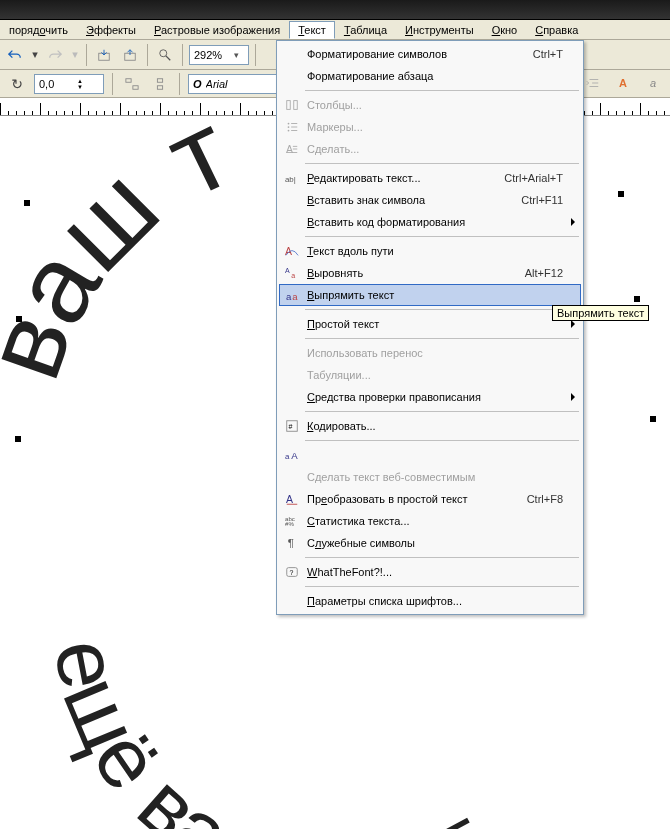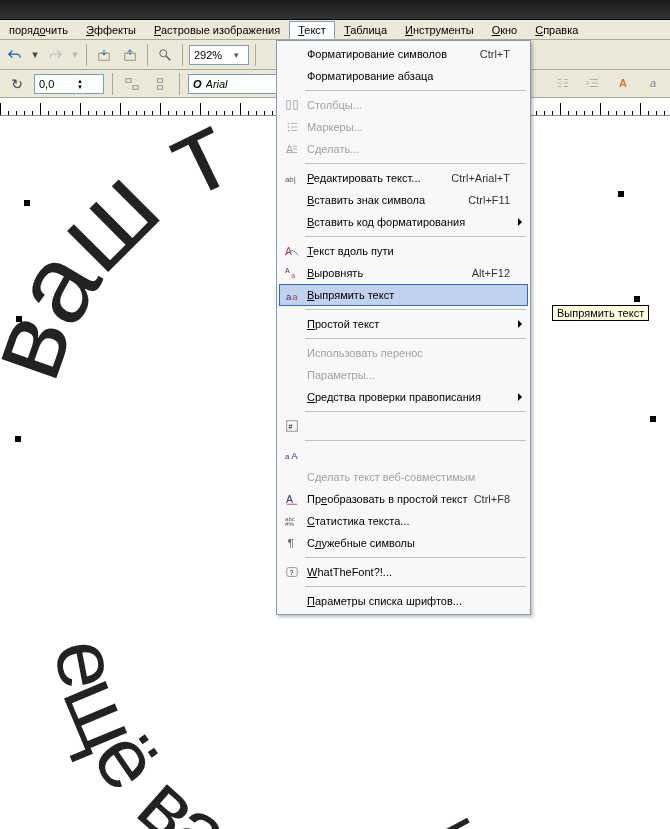--- a/index.html
+++ b/index.html
@@ -122,21 +122,21 @@
   }
   .sel-handle {
     position: absolute;
     width: 6px; height: 6px;
     background: #000;
   }
   .dropdown {
     position: absolute;
     top: 40px;
     left: 276px;
-    width: 255px;
+    width: 308px;
     background: #f8f8f8;
     border: 1px solid #7f9db9;
     box-shadow: 2px 2px 3px rgba(0,0,0,0.25);
     padding: 2px 2px;
     z-index: 100;
   }
   .menu-row {
     display: flex;
     align-items: center;
     height: 22px;
@@ -496,34 +496,35 @@
     <div class="menu-sep"></div>
     <div class="menu-row">
       <span class="menu-label"><span class="underline">П</span>ростой текст</span>
       <span class="menu-arrow"></span>
     </div>
     <div class="menu-sep"></div>
     <div class="menu-row disabled">
       <span class="menu-label">Использовать перенос</span>
     </div>
     <div class="menu-row disabled">
-      <span class="menu-label">Параметры...</span>
+      <span class="menu-label">Табуляции...</span>
     </div>
     <div class="menu-row">
       <span class="menu-label"><span class="underline">С</span>редства проверки правописания</span>
       <span class="menu-arrow"></span>
     </div>
     <div class="menu-sep"></div>
     <div class="menu-row">
       <span class="menu-icon">
         <svg class="icon" viewBox="0 0 16 16">
           <rect x="2" y="2" width="12" height="12" fill="none" stroke="#888"></rect>
           <text x="4" y="11" font-size="8">#</text>
         </svg>
       </span>
+      <span class="menu-label"><span class="underline">К</span>одировать...</span>
     </div>
     <div class="menu-sep"></div>
     <div class="menu-row">
       <span class="menu-icon">
         <svg class="icon" viewBox="0 0 16 16">
           <text x="0" y="12" font-size="9" fill="#338">a</text>
           <text x="7" y="12" font-size="11" fill="#338">A</text>
         </svg>
       </span>
     </div>

